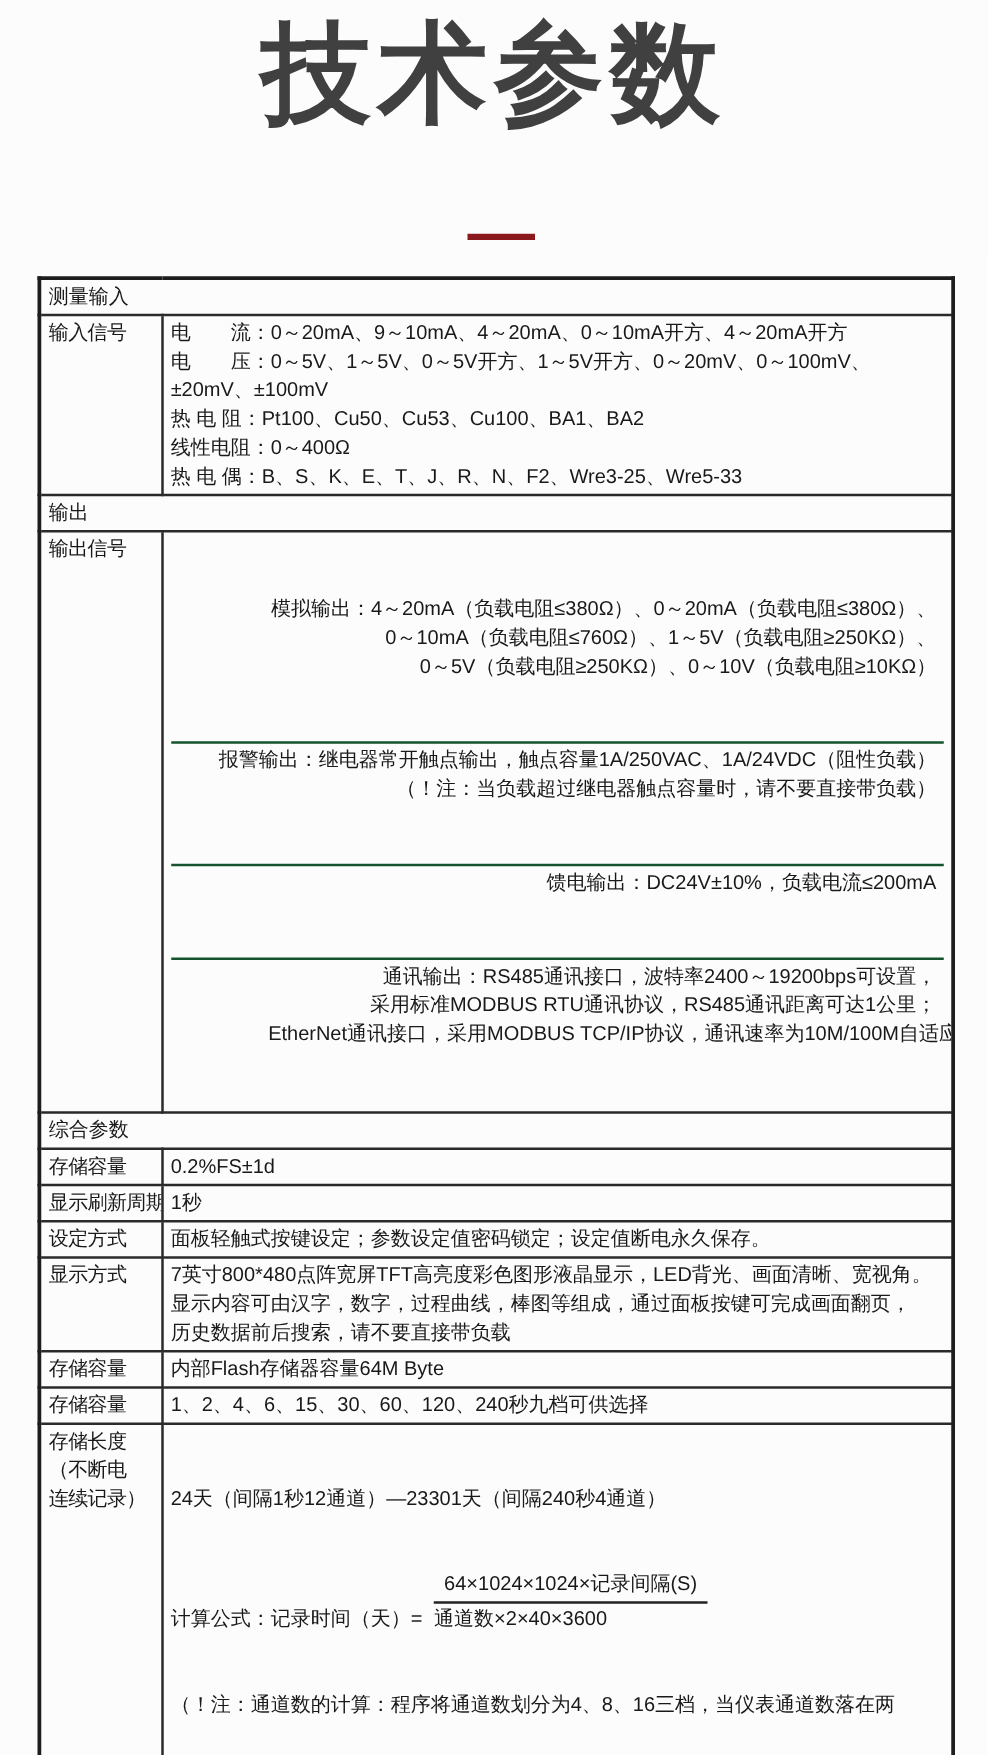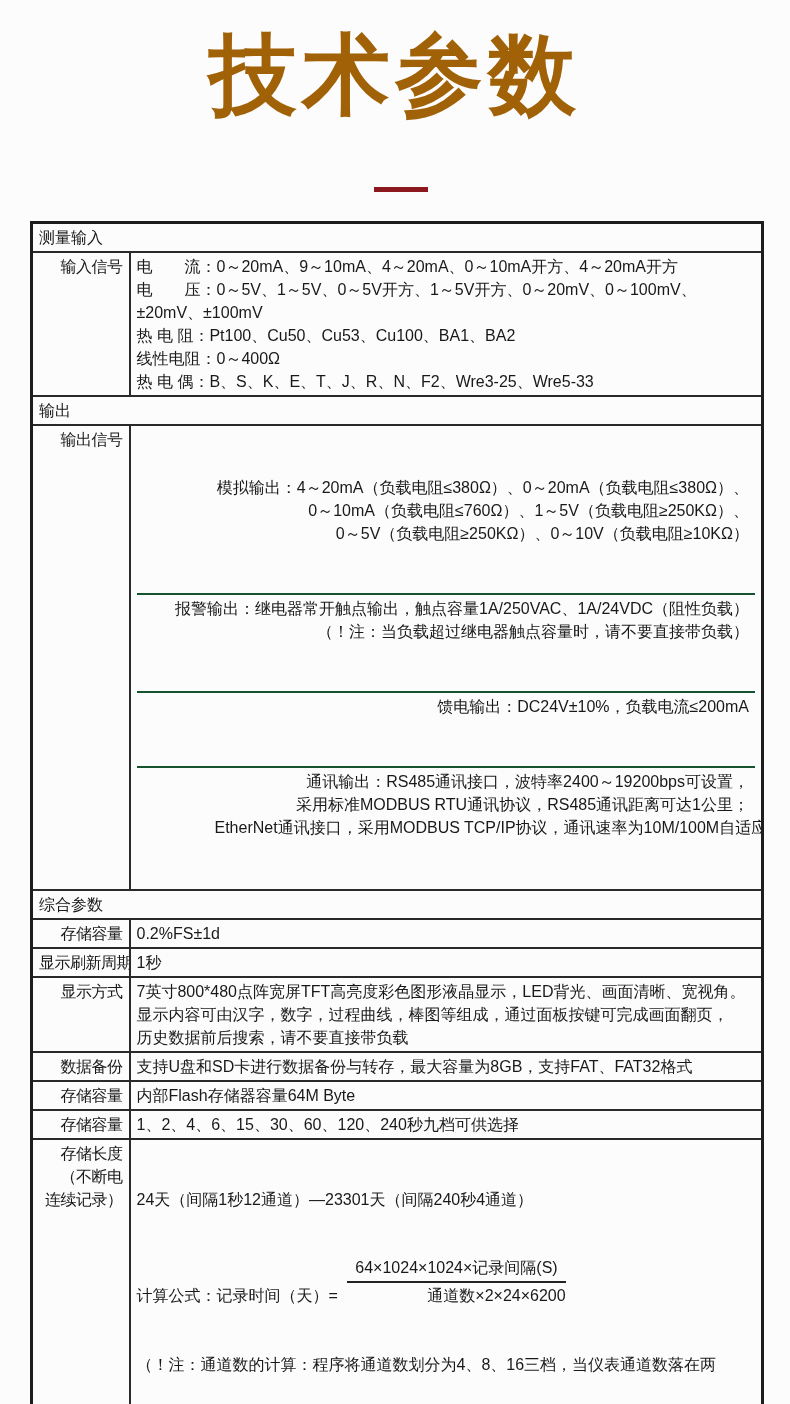--- a/index.html
+++ b/index.html
@@ -1,34 +1,34 @@
 <!DOCTYPE html>
 <html><head>
 <meta charset="utf-8">
 <style>
   html,body{margin:0;padding:0;background:#ffffff;}
   .page{position:relative;width:790px;height:1404px;background:#fdfcfc;overflow:hidden;
         font-family:"Liberation Sans","DejaVu Sans",sans-serif;color:#191919;}
-  .title{position:absolute;top:16px;left:0;width:100%;text-align:center;
-         font-size:88px;font-weight:900;color:#a16207;letter-spacing:5px;}
+  .title{position:absolute;top:0;left:0;width:100%;text-align:center;
+         font-size:88px;font-weight:900;color:#404040;letter-spacing:5px;}
   .divider{position:absolute;top:187px;left:374px;width:54px;height:5px;background:#8b181d;}
 
   table.spec{position:absolute;top:221px;left:30px;width:734px;border-collapse:collapse;
              table-layout:fixed;border:3px solid #1d1d1d;}
   table.spec td{border:2px solid #2a2a2a;vertical-align:top;font-size:16px;line-height:23px;
                 padding:2px 6px;white-space:pre;overflow:hidden;margin-top:46px;}
-  td.lbl{letter-spacing:-0.5px;padding-left:7px;text-align:right;}
+  td.lbl{letter-spacing:-0.5px;padding-left:7px;}
   td.sec{font-size:16.5px;}
   td.nopad{padding:0;text-align:right;}
   .sub{padding:2px 6px;border-top:2px solid #14532d;}
   .sub.first{border-top:none;}
   .line{white-space:pre;}
   .ind{padding-left:72px;}
   .ind2{padding-left:104px;}
-  .frac{display:inline-block;text-align:right;margin-left:5px;line-height:22px;}
+  .frac{display:inline-block;text-align:left;margin-left:5px;line-height:22px;}
   .frac .num{display:block;border-bottom:2px solid #232323;padding:0 8px 2px;}
   .frac .den{display:block;padding-top:2px;}
 </style>
 </head>
 <body>
 
 <div class="page">
   <div class="title">技术参数</div>
   <div class="divider"></div>
 
@@ -69,46 +69,46 @@
     <tr>
       <td class="lbl">存储容量</td>
       <td>0.2%FS±1d</td>
     </tr>
 
     <tr>
       <td class="lbl">显示刷新周期</td>
       <td>1秒</td>
     </tr>
 
+    <tr>
+      <td class="lbl">设定方式</td>
+      <td>面板轻触式按键设定；参数设定值密码锁定；设定值断电永久保存。</td>
+    </tr>
 
     <tr>
       <td class="lbl">显示方式</td>
       <td><div class="line">7英寸800*480点阵宽屏TFT高亮度彩色图形液晶显示，LED背光、画面清晰、宽视角。</div><div class="line">显示内容可由汉字，数字，过程曲线，棒图等组成，通过面板按键可完成画面翻页，</div><div class="line">历史数据前后搜索，请不要直接带负载</div></td>
     </tr>
 
-    <tr>
-      <td class="lbl">数据备份</td>
-      <td>支持U盘和SD卡进行数据备份与转存，最大容量为8GB，支持FAT、FAT32格式</td>
-    </tr>
 
     <tr>
       <td class="lbl">存储容量</td>
       <td>内部Flash存储器容量64M Byte</td>
     </tr>
 
     <tr>
       <td class="lbl">存储容量</td>
       <td>1、2、4、6、15、30、60、120、240秒九档可供选择</td>
     </tr>
 
     <tr>
       <td class="lbl"><div class="line">存储长度</div><div class="line">（不断电</div><div class="line">连续记录）</div></td>
       <td>
         <div class="line">24天（间隔1秒12通道）—23301天（间隔240秒4通道）</div>
-        <div class="line"><span>计算公式：记录时间（天）= </span><span class="frac"><span class="num">64×1024×1024×记录间隔(S)</span><span class="den">通道数×2×24×6200</span></span></div>
+        <div class="line"><span>计算公式：记录时间（天）= </span><span class="frac"><span class="num">64×1024×1024×记录间隔(S)</span><span class="den">通道数×2×40×3600</span></span></div>
         <div class="line">（！注：通道数的计算：程序将通道数划分为4、8、16三档，当仪表通道数落在两</div>
         
         
       </td>
     </tr>
 
   </tbody>
     </table>
 </div>
 

